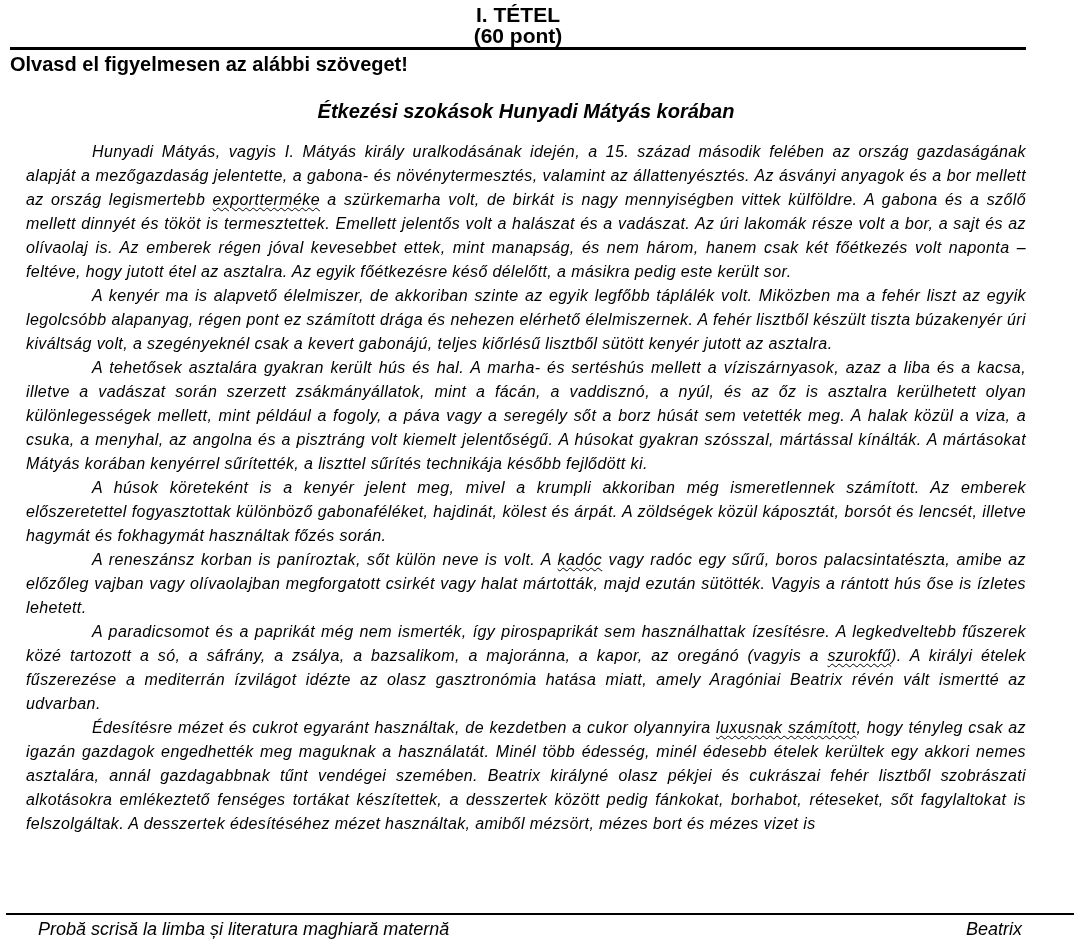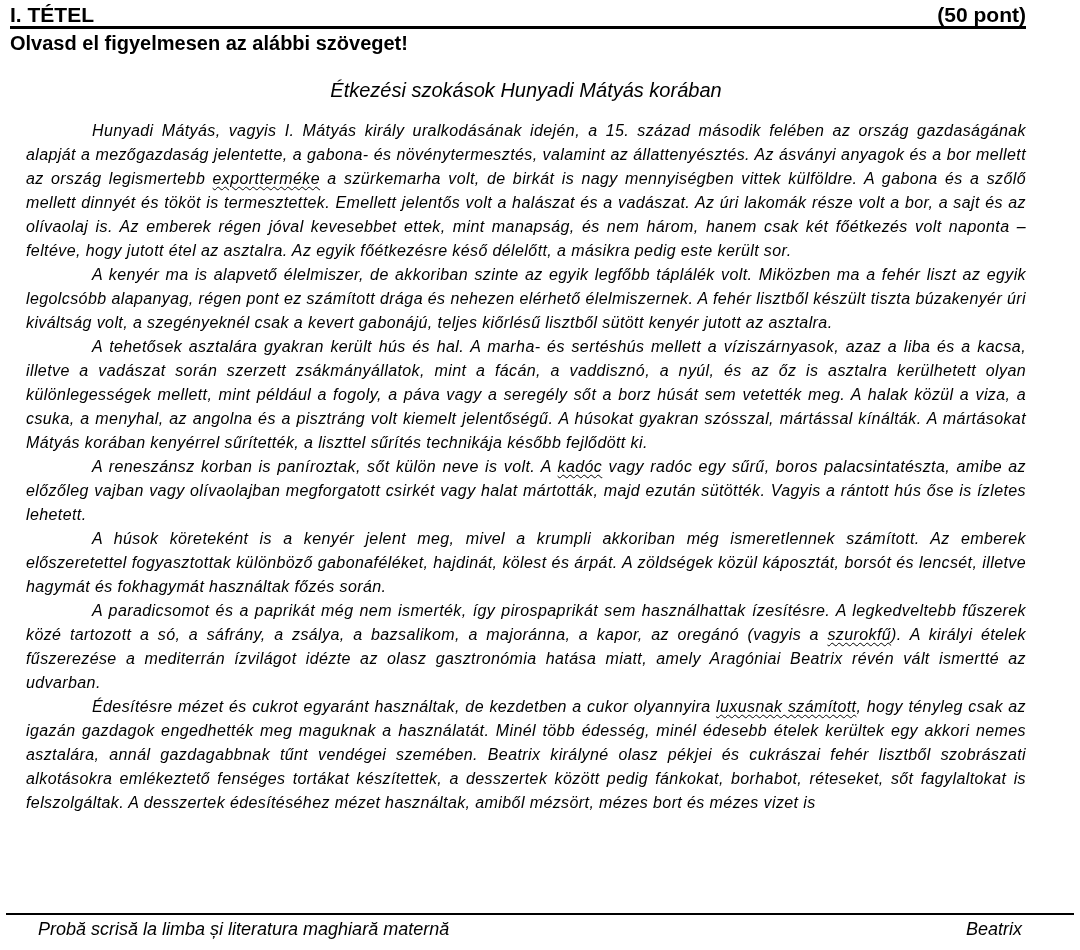--- a/index.html
+++ b/index.html
@@ -16,31 +16,32 @@
   .header-row {
     display: flex;
     justify-content: space-between;
     align-items: center;
     margin: 0 54px 0 10px;
     padding: 4px 0 1px 0;
     border-bottom: 3px solid #000000;
     font-weight: bold;
     font-size: 21px;
     line-height: 21px;
+    flex-direction: column;
   }
   .instruction {
     margin: 3px 54px 8px 10px;
     font-weight: bold;
     font-size: 20px;
     line-height: 23px;
   }
   .doc-title {
     margin: 24px 54px 18px 26px;
     text-align: center;
-    font-weight: normal;
+    font-weight: bold;
     font-style: italic;
     font-size: 20px;
     line-height: 22px;
   }
   .doc-body {
     margin: 0 54px 0 26px;
     font-style: italic;
     font-size: 16px;
     line-height: 24px;
     letter-spacing: 0.4px;
@@ -81,33 +82,33 @@
     line-height: 20px;
   }
 </style>
 </head>
 <body>
 
 <div class="page">
 
   <div class="header-row">
     <span>I. TÉTEL</span>
-    <span>(50 pont)</span>
+    <span>(60 pont)</span>
   </div>
 
   <div class="instruction">Olvasd el figyelmesen az alábbi szöveget!</div>
 
   <div class="doc-title">Étkezési szokások Hunyadi Mátyás korában</div>
 
   <div class="doc-body">
       <p class="para"><span>Hunyadi Mátyás, vagyis I. Mátyás király uralkodásának idején, a 15. század második felében az ország gazdaságának alapját a mezőgazdaság jelentette, a gabona- és növénytermesztés, valamint az állattenyésztés. Az ásványi anyagok és a bor mellett az ország legismertebb </span><span class="u-wavy">exportterméke</span><span> a szürkemarha volt, de birkát is nagy mennyiségben vittek külföldre. A gabona és a szőlő mellett dinnyét és tököt is termesztettek. Emellett jelentős volt a halászat és a vadászat. Az úri lakomák része volt a bor, a sajt és az olívaolaj is. Az emberek régen jóval kevesebbet ettek, mint manapság, és nem három, hanem csak két főétkezés volt naponta – feltéve, hogy jutott étel az asztalra. Az egyik főétkezésre késő délelőtt, a másikra pedig este került sor.</span></p>
       <p class="para"><span>A kenyér ma is alapvető élelmiszer, de akkoriban szinte az egyik legfőbb táplálék volt. Miközben ma a fehér liszt az egyik legolcsóbb alapanyag, régen pont </span><span class="u-solid">ez</span><span> számított drága és nehezen elérhető élelmiszernek. A fehér lisztből készült tiszta búzakenyér úri kiváltság volt, a szegényeknél csak a kevert gabonájú, teljes kiőrlésű lisztből sütött kenyér jutott az asztalra.</span></p>
       <p class="para"><span>A tehetősek asztalára gyakran került hús és hal. A marha- és sertéshús mellett a víziszárnyasok, azaz a liba és a kacsa, illetve a vadászat során szerzett zsákmányállatok, mint a fácán, a vaddisznó, a nyúl, és az őz is asztalra kerülhetett olyan különlegességek mellett, mint például a fogoly, a páva vagy a seregély sőt a borz húsát sem vetették meg. A halak közül a viza, a csuka, a menyhal, az angolna és a pisztráng volt kiemelt jelentőségű. A húsokat gyakran szósszal, mártással kínálták. A mártásokat Mátyás korában kenyérrel sűrítették, a liszttel sűrítés technikája később fejlődött ki.</span></p>
+      <p class="para"><span>A húsok köreteként is a kenyér jelent meg, mivel a krumpli akkoriban még ismeretlennek számított. Az emberek előszeretettel fogyasztottak különböző gabonaféléket, hajdinát, kölest és árpát. A zöldségek közül káposztát, borsót és lencsét, illetve hagymát és fokhagymát használtak főzés során.</span></p>
       <p class="para"><span>A reneszánsz korban is paníroztak, sőt külön neve is volt. A </span><span class="u-wavy">kadóc</span><span> vagy radóc egy sűrű, boros palacsintatészta, amibe az előzőleg vajban vagy olívaolajban megforgatott csirkét vagy halat mártották, majd ezután sütötték. Vagyis a rántott hús őse is ízletes lehetett.</span></p>
-      <p class="para"><span>A húsok köreteként is a kenyér jelent meg, mivel a krumpli akkoriban még ismeretlennek számított. Az emberek előszeretettel fogyasztottak különböző gabonaféléket, hajdinát, kölest és árpát. A zöldségek közül káposztát, borsót és lencsét, illetve hagymát és fokhagymát használtak főzés során.</span></p>
       <p class="para"><span>A paradicsomot és a paprikát még nem ismerték, így pirospaprikát sem használhattak ízesítésre. A legkedveltebb fűszerek közé tartozott a só, a sáfrány, a zsálya, a bazsalikom, a majoránna, a kapor, az oregánó (vagyis a </span><span class="u-wavy">szurokfű</span><span>). A királyi ételek fűszerezése a mediterrán ízvilágot idézte az olasz gasztronómia hatása miatt, </span><span class="u-solid">amely</span><span> Aragóniai Beatrix révén vált ismertté az udvarban.</span></p>
       <p class="para"><span>Édesítésre mézet és cukrot egyaránt használtak, de kezdetben a cukor olyannyira </span><span class="u-wavy">luxusnak számított</span><span>, hogy tényleg csak az igazán gazdagok engedhették meg maguknak a használat</span><span class="u-solid">á</span><span>t. Minél több édesség, minél édesebb ételek kerültek egy akkori nemes asztalára, annál gazdagabbnak tűnt vendégei szemében. Beatrix királyné olasz pékjei és cukrászai fehér lisztből szobrászati alkotásokra emlékeztető fenséges tortákat készítettek, a desszertek között pedig fánkokat, borhabot, réteseket, sőt fagylaltokat is felszolgáltak. A desszertek édesítéséhez mézet használtak, amiből mézsört, mézes bort és mézes vizet is</span></p>
     </div>
 
   <div class="footer">
     <div class="footer-rule"></div>
     <div class="footer-texts">
       <span>Probă scrisă la limba și literatura maghiară maternă</span>
       <span>Beatrix</span>
     </div>

